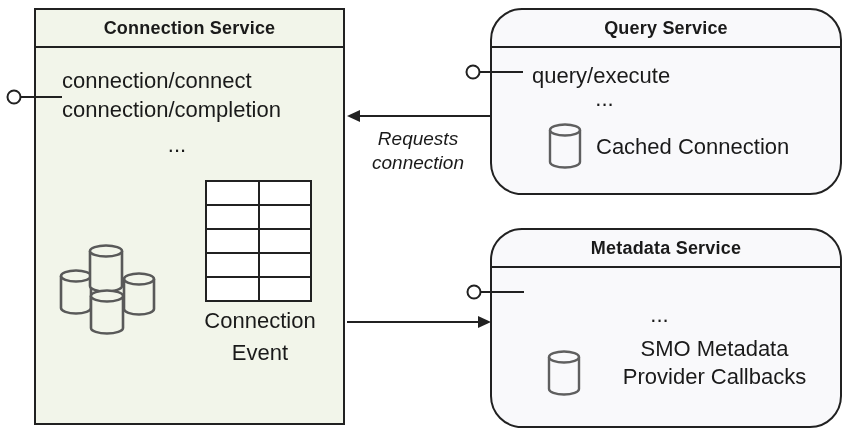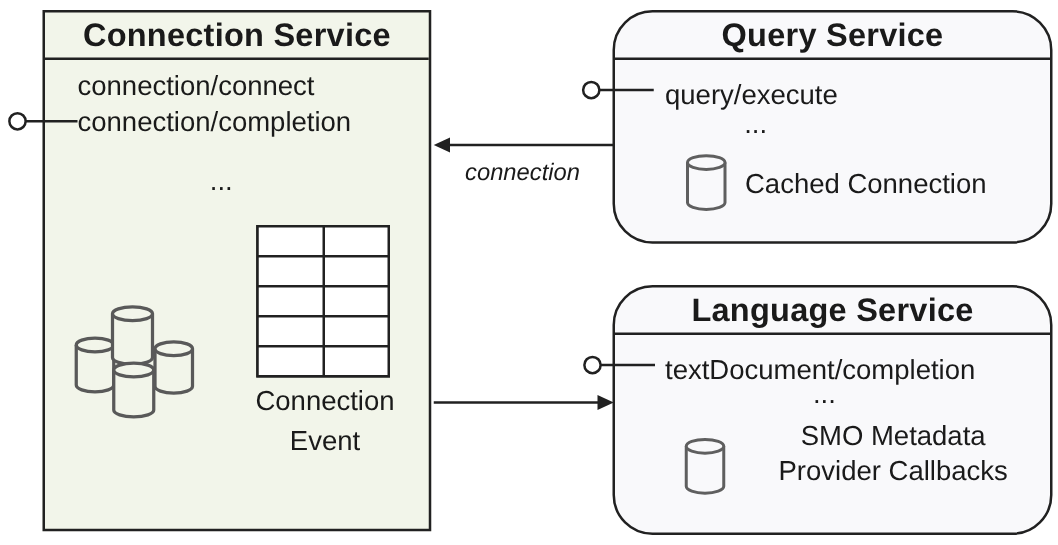--- a/index.html
+++ b/index.html
@@ -19,21 +19,21 @@
   }
   .box.conn { background: var(--connection-fill, #f2f5ea); }
   .box.svc  { background: var(--service-fill, #f9f9fb); border-radius: 32px; }
   .box-header {
     height: 38px;
     border-bottom: 2px solid var(--border, #212121);
     display: flex;
     align-items: center;
     justify-content: center;
     font-weight: bold;
-    font-size: 26px;
+    font-size: 18px;
     letter-spacing: 0.2px;
   }
   .abs { position: absolute; }
   .body-text { font-size: 22px; line-height: 29px; white-space: nowrap; }
   .center { text-align: center; }
   .italic-label {
     position: absolute;
     font-style: italic;
     font-size: 19px;
     line-height: 24px;
@@ -58,21 +58,21 @@
   .cyl-cluster { stroke: var(--cluster-stroke, #595959); stroke-width: 2.6px; fill: var(--connection-fill, #f2f5ea); }
 </style>
 </head>
 <body>
 
 <div class="canvas">
 
   <div class="box conn" style="left:34px; top:8px; width:311px; height:417px;">
     <div class="box-header">Connection Service</div>
 
-    <div class="abs body-text" style="left:26px; top:44px;">
+    <div class="abs body-text" style="left:26px; top:56px;">
       <div>connection/connect</div>
       <div>connection/completion</div>
     </div>
     <div class="abs body-text center" style="left:26px; top:120px; width:230px;">...</div>
 
 
     <svg class="abs" style="left:22px; top:233px;" width="100" height="100" viewBox="0 0 100 100">
 
       <g>
         <path class="cyl-cluster" d="M 3,33 V 65 A 15,5.5 0 0 0 33,65 V 33"></path>
@@ -121,23 +121,22 @@
     <div class="abs body-text center" style="left:40px; top:77px; width:145px; line-height:24px;">...</div>
 
     <svg class="abs" style="left:56px; top:113px;" width="34" height="48" viewBox="0 0 34 48">
       <path class="cyl" d="M 2,7 V 39 A 15,5.5 0 0 0 32,39 V 7"></path>
       <ellipse class="cyl" cx="17" cy="7" rx="15" ry="5.5"></ellipse>
     </svg>
     <div class="abs body-text" style="left:104px; top:122px;">Cached Connection</div>
   </div>
 
   <div class="box svc" style="left:490px; top:228px; width:352px; height:200px;">
-    <div class="box-header">Language Service</div>
+    <div class="box-header">Metadata Service</div>
 
-    <div class="abs body-text" style="left:40px; top:51px;">textDocument/completion</div>
     <div class="abs body-text center" style="left:40px; top:73px; width:255px; line-height:24px;">...</div>
 
     <svg class="abs" style="left:55px; top:120px;" width="34" height="48" viewBox="0 0 34 48">
       <path class="cyl" d="M 2,7 V 39 A 15,5.5 0 0 0 32,39 V 7"></path>
       <ellipse class="cyl" cx="17" cy="7" rx="15" ry="5.5"></ellipse>
     </svg>
     <div class="abs body-text center" style="left:95px; top:105px; width:255px; line-height:28px;">
       <div>SMO Metadata</div>
       <div>Provider Callbacks</div>
     </div>
@@ -156,20 +155,21 @@
   <svg class="abs" style="left:466px; top:284px;" width="60" height="16" viewBox="0 0 60 16">
     <line class="ln" x1="14.5" y1="8" x2="58" y2="8"></line>
     <circle class="lolli" cx="8" cy="8" r="6.5"></circle>
   </svg>
 
   <svg class="abs" style="left:345px; top:106px;" width="148" height="20" viewBox="0 0 148 20">
     <line class="ln" x1="13" y1="10" x2="147" y2="10"></line>
     <polygon class="arrowhead" points="2,10 15,4 15,16"></polygon>
   </svg>
   <div class="italic-label" style="left:358px; top:127px; width:120px;">
+    <div>Requests</div>
     <div>connection</div>
   </div>
 
   <svg class="abs" style="left:345px; top:312px;" width="148" height="20" viewBox="0 0 148 20">
     <line class="ln" x1="2" y1="10" x2="135" y2="10"></line>
     <polygon class="arrowhead" points="146,10 133,4 133,16"></polygon>
   </svg>
 
 </div>
 

